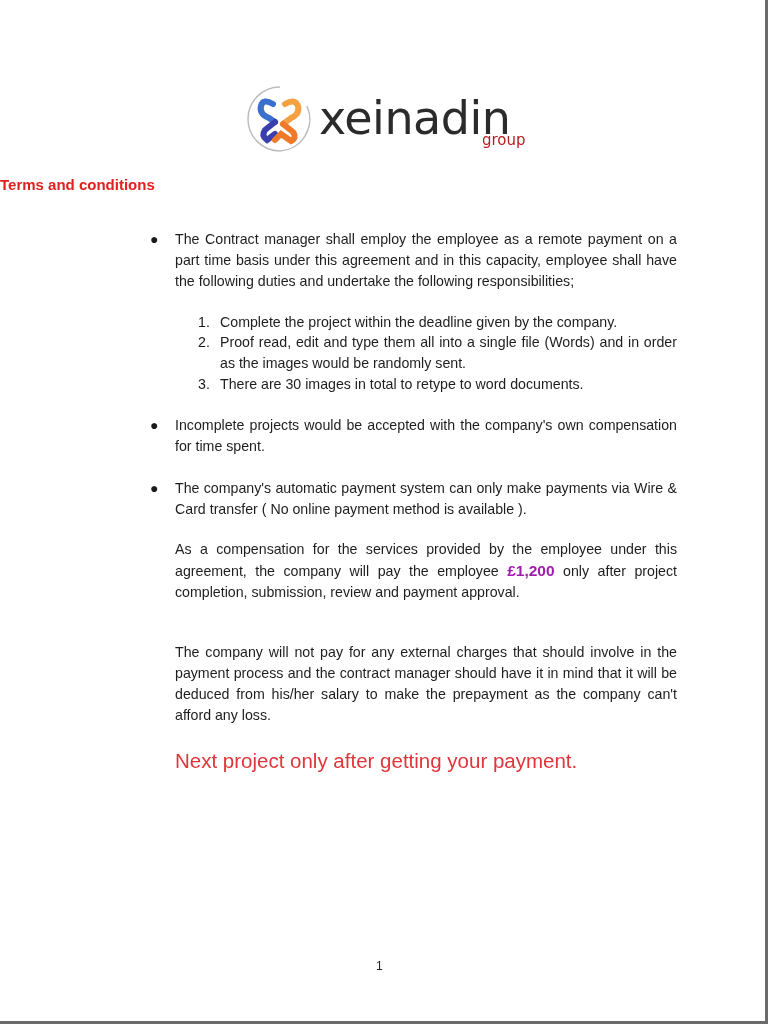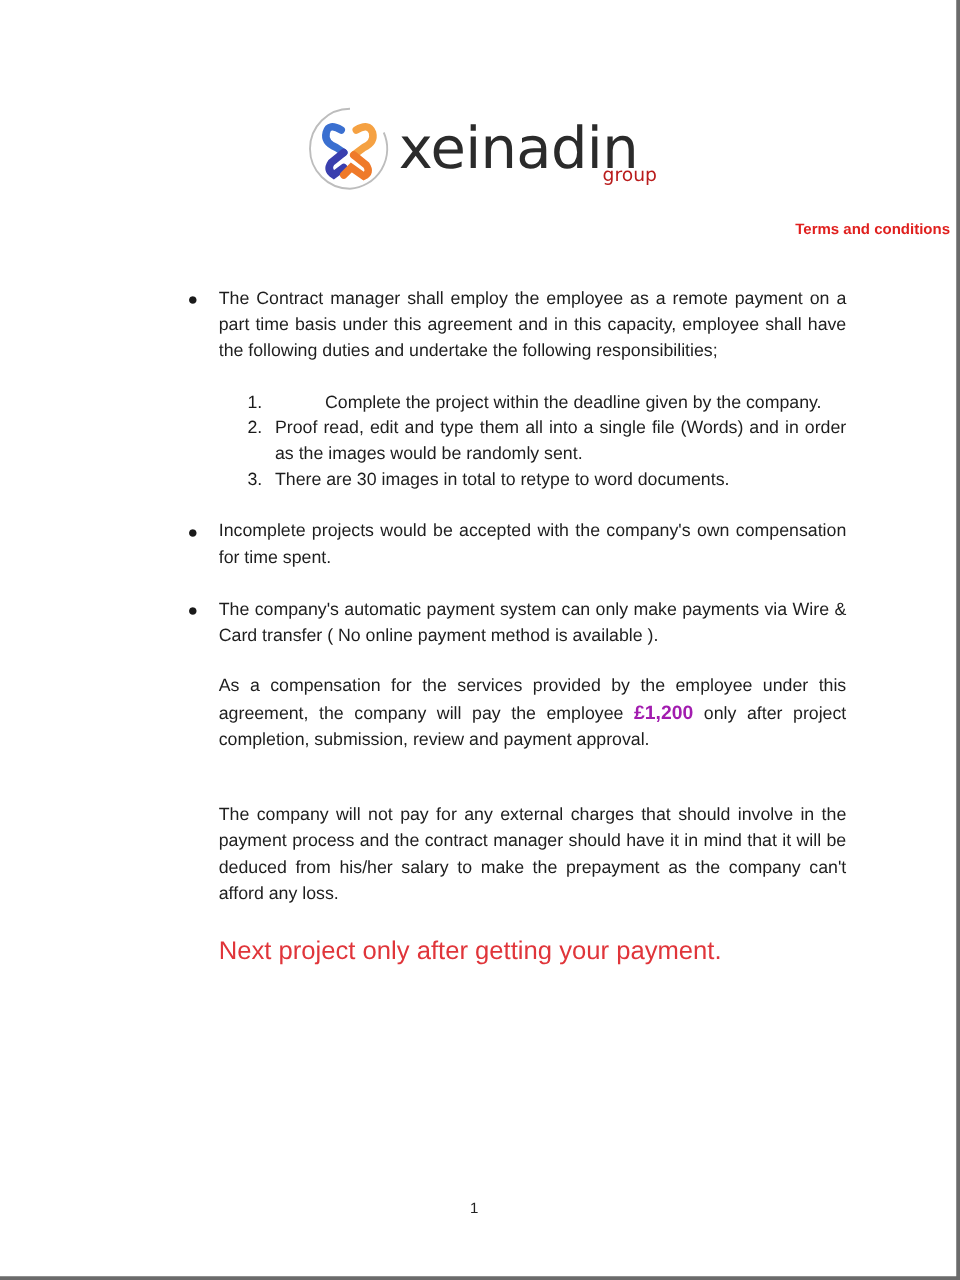--- a/index.html
+++ b/index.html
@@ -20,22 +20,22 @@
     .logo-word {
       position: absolute; left: 74px; top: 4px;
       font-family: "DejaVu Sans", sans-serif; font-size: 46px; color: #2b2b2b;
       letter-spacing: -0.5px; line-height: 60px;
     }
     .logo-sub {
       position: absolute; left: 237px; top: 48px;
       font-family: "DejaVu Sans", sans-serif; font-size: 15px; color: #b91c1c; line-height: 16px;
     }
     .title {
-      position: absolute; left: 0; width: 760px; top: 176px; text-align: right;
-      color: #e0201e; font-weight: bold; font-size: 12px;
+      position: absolute; left: 0; width: 760px; top: 176px; text-align: left;
+      color: #e0201e; font-weight: bold; font-size: 15px;
     }
     .body-text { font-size: 14.2px; line-height: 21px; color: #1e1e1e; }
     .block { position: absolute; left: 175px; width: 502px; text-align: justify; }
     .bullet { position: absolute; left: 150px; font-size: 14px; line-height: 21px; }
     .num { position: absolute; left: 198px; font-size: 14.2px; line-height: 21px; }
     .numtext { position: absolute; left: 220px; width: 457px; text-align: justify; }
     .last-line { text-align-last: left; }
     .amount { color: #a21caf; font-weight: bold; font-size: 15.5px; }
     .cta {
       position: absolute; left: 175px; top: 749px;
@@ -60,21 +60,21 @@
     <div class="logo-word">xeinadin</div>
     <div class="logo-sub">group</div>
   </div>
 
   <div class="title">Terms and conditions</div>
 
   <div class="bullet" style="top:229px;">●</div>
   <div class="block body-text last-line" style="top:229px;">The Contract manager shall employ the employee as a remote payment on a part time basis under this agreement and in this capacity, employee shall have the following duties and undertake the following responsibilities;</div>
 
   <div class="num" style="top:312px;">1.</div>
-  <div class="numtext body-text last-line" style="top:312px;margin-left:40px;">Complete the project within the deadline given by the company.</div>
+  <div class="numtext body-text last-line" style="top:312px;">Complete the project within the deadline given by the company.</div>
 
   <div class="num" style="top:332px;">2.</div>
   <div class="numtext body-text last-line" style="top:332px;">Proof read, edit and type them all into a single file (Words) and in order as the images would be randomly sent.</div>
 
   <div class="num" style="top:374px;">3.</div>
   <div class="numtext body-text last-line" style="top:374px;">There are 30 images in total to retype to word documents.</div>
 
   <div class="bullet" style="top:415px;">●</div>
   <div class="block body-text last-line" style="top:415px;">Incomplete projects would be accepted with the company's own compensation for time spent.</div>
 

